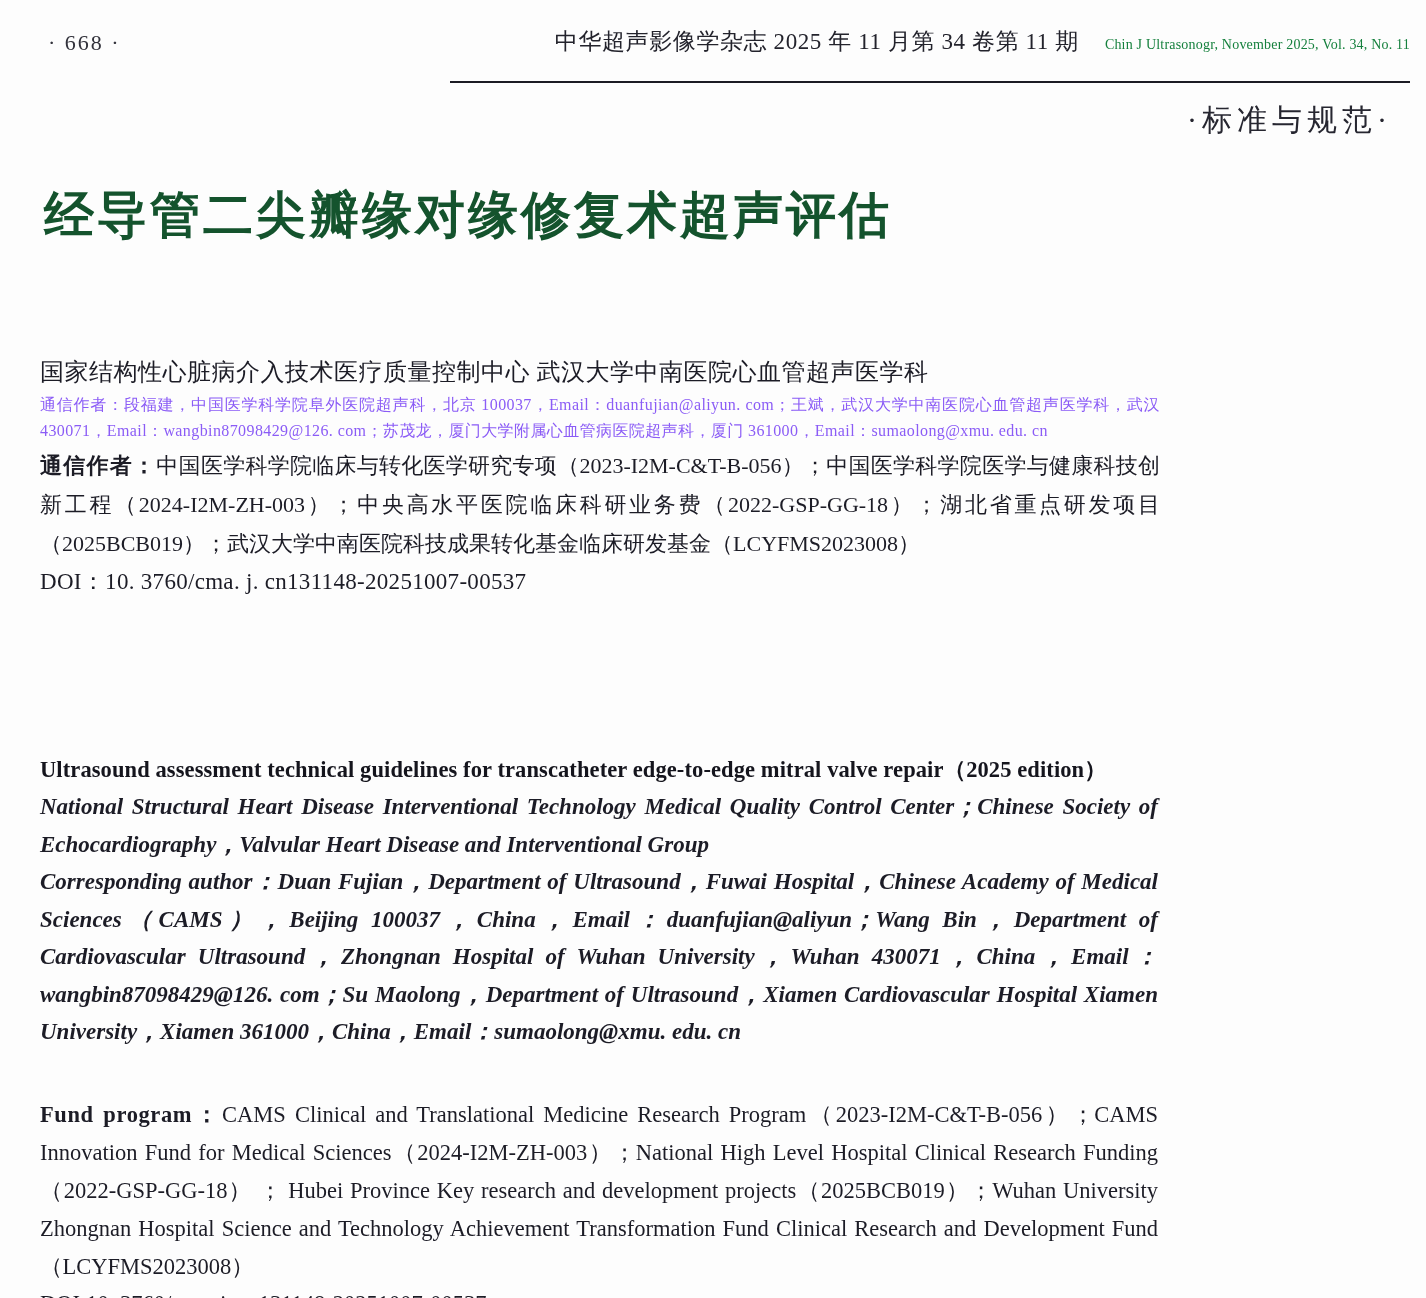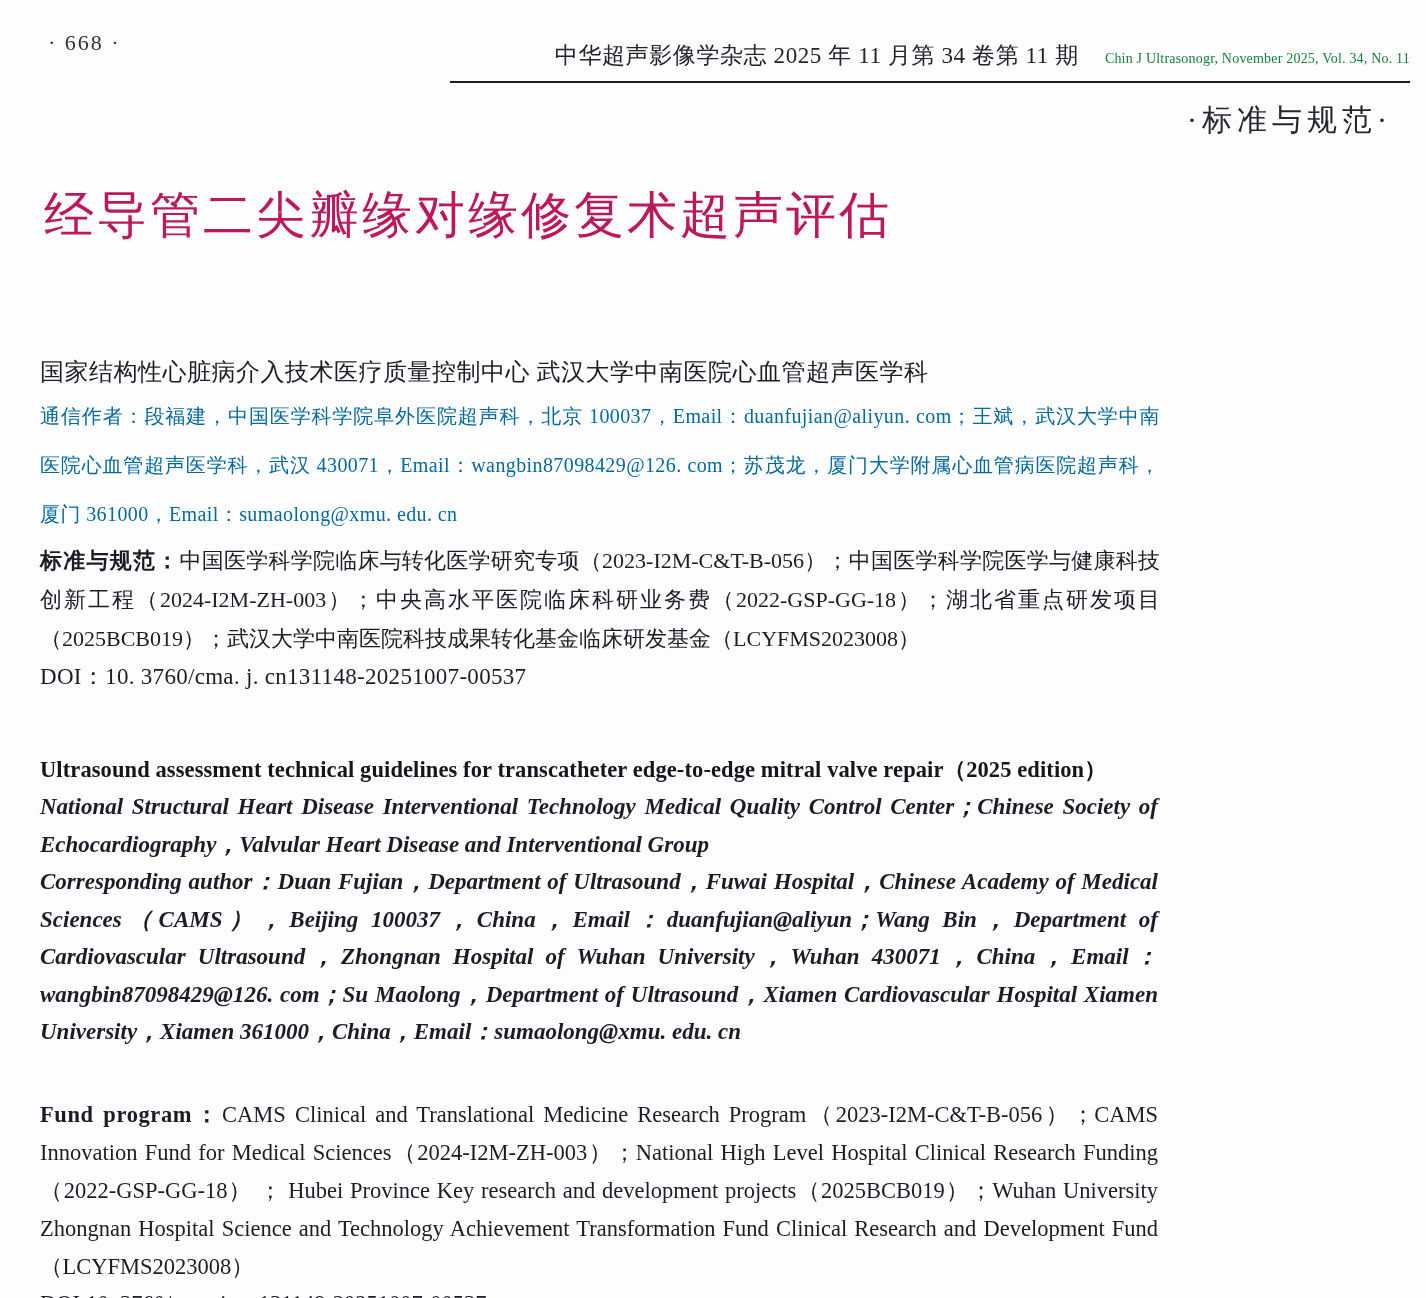--- a/index.html
+++ b/index.html
@@ -34,21 +34,21 @@
     left: 48px;
     top: 6px;
     font-size: 22px;
     letter-spacing: 2px;
     color: #33333c;
     white-space: nowrap;
   }
   .head-right {
     position: absolute;
     right: 16px;
-    top: 16px;
+    top: 2px;
     display: flex;
     align-items: baseline;
     white-space: nowrap;
     text-align: center;
   }
   .head-cn {
     font-family: "Liberation Serif", "DejaVu Serif", serif;
     font-size: 23px;
     letter-spacing: 0.6px;
     color: #23232c;
@@ -83,42 +83,42 @@
   .title-block {
     position: absolute;
     left: 44px;
     top: 178px;
     width: 1150px;
   }
   .title-line {
     font-size: 50px;
     line-height: 74px;
     letter-spacing: 3px;
-    color: #be185d;
-    font-weight: 400;
+    color: #14532d;
+    font-weight: 700;
     font-family: "Liberation Serif", "DejaVu Serif", serif;
   }
 
   
   .cn-meta {
     position: absolute;
     left: 40px;
     top: 352px;
     width: 1120px;
   }
   .cn-org {
     font-size: 24px;
     line-height: 40px;
     letter-spacing: 0.5px;
     color: #1c1c26;
   }
   .cn-corr {
-    font-size: 20px;
-    line-height: 49px;
-    color: #0369a1;
+    font-size: 16px;
+    line-height: 26px;
+    color: #8b5cf6;
     text-align: justify;
     text-align-last: left;
     letter-spacing: 0.4px;
   }
   .cn-fund {
     font-size: 22px;
     line-height: 39px;
     color: #1c1c26;
     text-align: justify;
     text-align-last: left;
@@ -188,21 +188,21 @@
 
   <div class="kicker">·标准与规范·</div>
 
   <div class="title-block">
     <div class="title-line">经导管二尖瓣缘对缘修复术超声评估</div>
   </div>
 
   <div class="cn-meta">
     <div class="cn-org">国家结构性心脏病介入技术医疗质量控制中心 武汉大学中南医院心血管超声医学科</div>
     <div class="cn-corr">通信作者：段福建，中国医学科学院阜外医院超声科，北京 100037，Email：duanfujian@aliyun. com；王斌，武汉大学中南医院心血管超声医学科，武汉 430071，Email：wangbin87098429@126. com；苏茂龙，厦门大学附属心血管病医院超声科，厦门 361000，Email：sumaolong@xmu. edu. cn</div>
-    <div class="cn-fund"><b>标准与规范：</b><span>中国医学科学院临床与转化医学研究专项（2023-I2M-C&amp;T-B-056）；中国医学科学院医学与健康科技创新工程（2024-I2M-ZH-003）；中央高水平医院临床科研业务费（2022-GSP-GG-18）；湖北省重点研发项目（2025BCB019）；武汉大学中南医院科技成果转化基金临床研发基金（LCYFMS2023008）</span></div>
+    <div class="cn-fund"><b>通信作者：</b><span>中国医学科学院临床与转化医学研究专项（2023-I2M-C&amp;T-B-056）；中国医学科学院医学与健康科技创新工程（2024-I2M-ZH-003）；中央高水平医院临床科研业务费（2022-GSP-GG-18）；湖北省重点研发项目（2025BCB019）；武汉大学中南医院科技成果转化基金临床研发基金（LCYFMS2023008）</span></div>
     <div class="cn-doi">DOI：10. 3760/cma. j. cn131148-20251007-00537</div>
   </div>
 
   <div class="en-block">
     <div class="en-title">Ultrasound assessment technical guidelines for transcatheter edge-to-edge mitral valve repair（2025 edition）</div>
     <div class="en-affil">National Structural Heart Disease Interventional Technology Medical Quality Control Center；Chinese Society of Echocardiography，Valvular Heart Disease and Interventional Group</div>
     <div class="en-corr">Corresponding author：Duan Fujian，Department of Ultrasound，Fuwai Hospital，Chinese Academy of Medical Sciences（CAMS），Beijing 100037，China，Email：duanfujian@aliyun；Wang Bin，Department of Cardiovascular Ultrasound，Zhongnan Hospital of Wuhan University，Wuhan 430071，China，Email：wangbin87098429@126. com；Su Maolong，Department of Ultrasound，Xiamen Cardiovascular Hospital Xiamen University，Xiamen 361000，China，Email：sumaolong@xmu. edu. cn</div>
     <div class="en-fund"><b>Fund program：</b><span>CAMS Clinical and Translational Medicine Research Program（2023-I2M-C&amp;T-B-056）；CAMS Innovation Fund for Medical Sciences（2024-I2M-ZH-003）；National High Level Hospital Clinical Research Funding （2022-GSP-GG-18） ； Hubei Province Key research and development projects（2025BCB019）；Wuhan University Zhongnan Hospital Science and Technology Achievement Transformation Fund Clinical Research and Development Fund（LCYFMS2023008）</span></div>
     <div class="en-doi">DOI:10. 3760/cma. j. cn131148-20251007-00537</div>
   </div>

